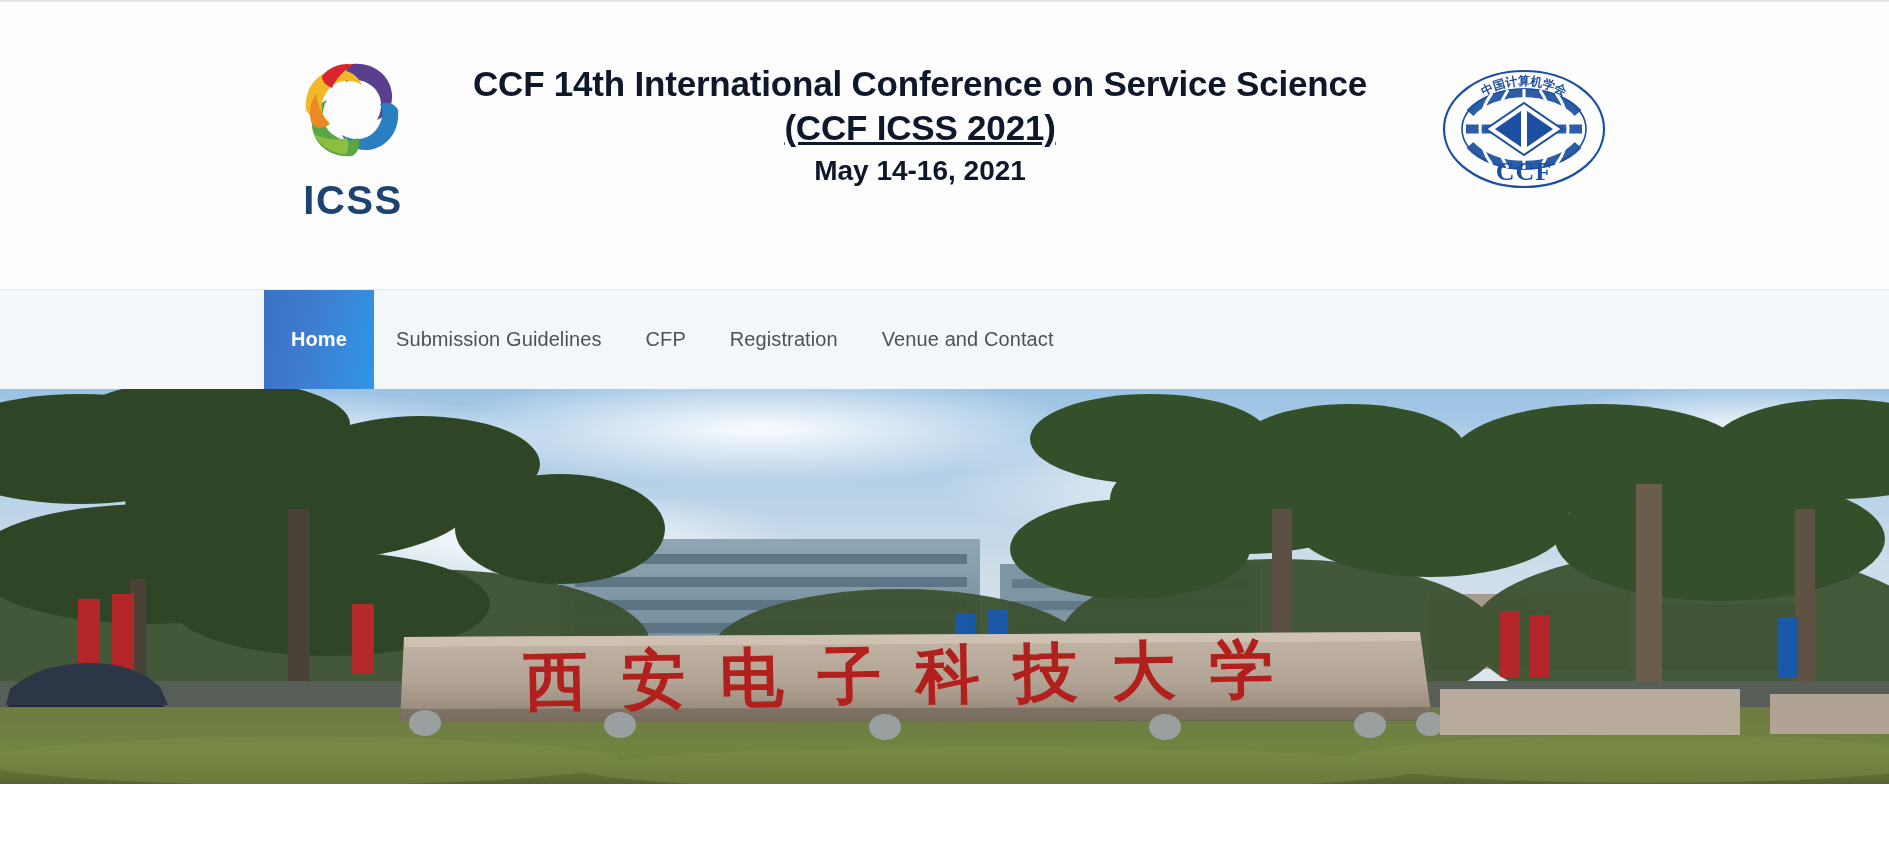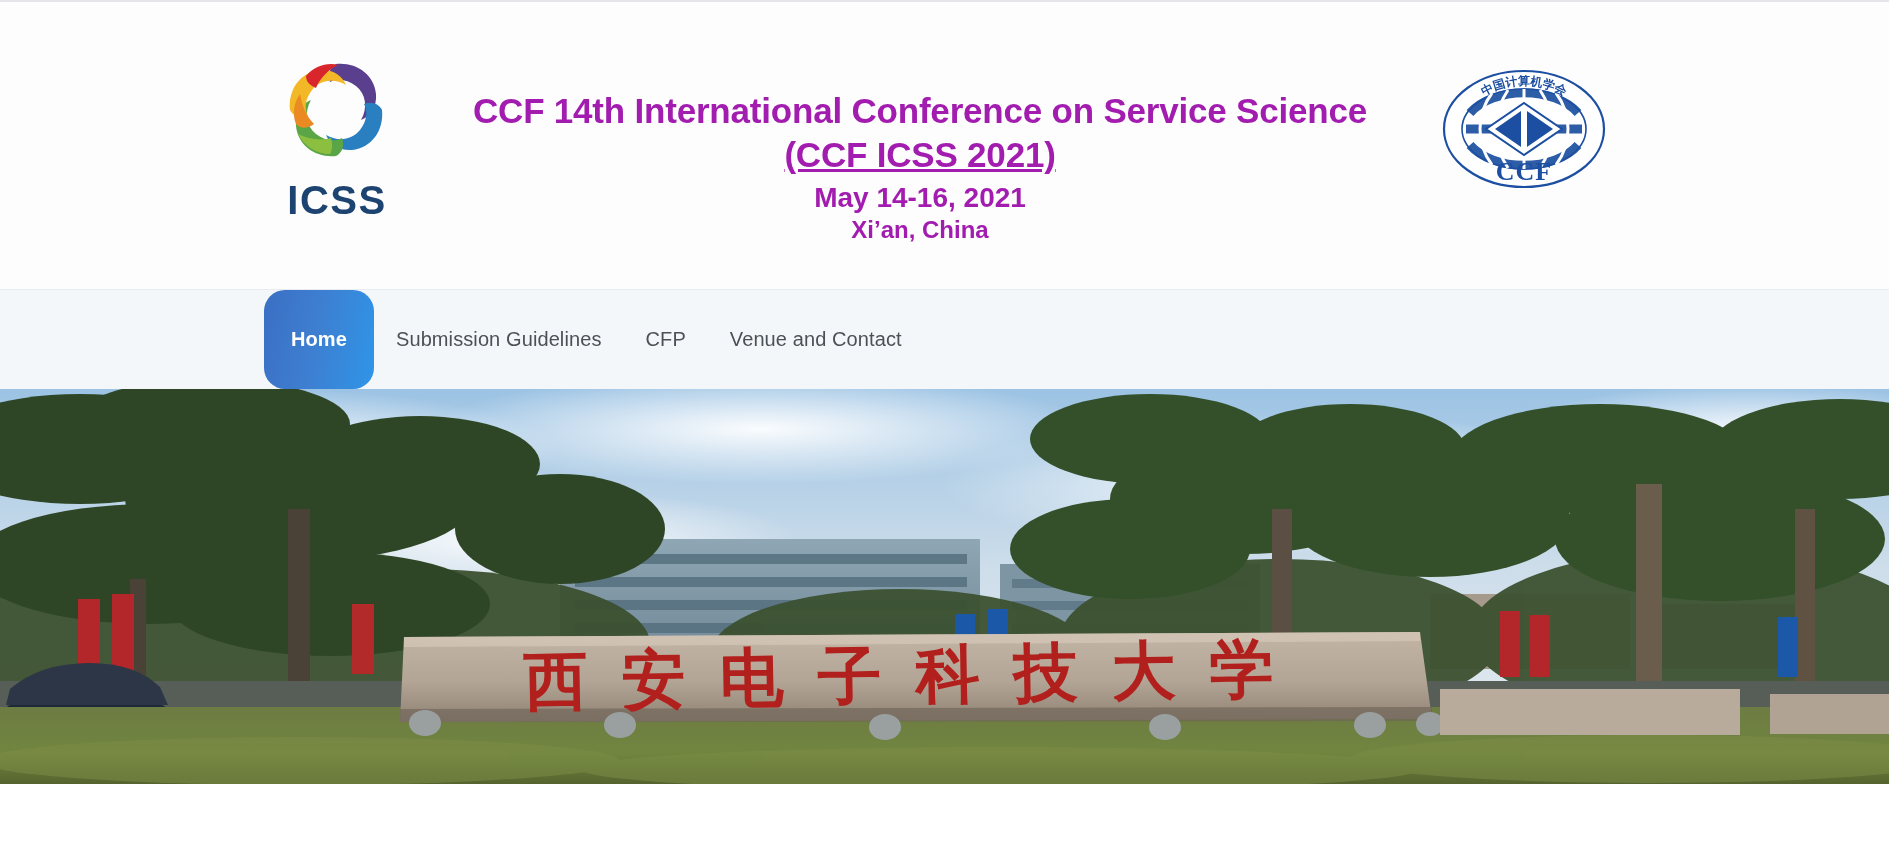--- a/index.html
+++ b/index.html
@@ -34,21 +34,21 @@
   }
   .banner-inner {
     position: relative;
     width: 1889px;
     height: 287px;
   }
 
   
   .icss-logo {
     position: absolute;
-    left: 272px;
+    left: 288px;
     top: 48px;
     width: 130px;
     height: 180px;
   }
   .swirl {
     position: absolute;
     left: 4px;
     top: 0;
     width: 120px;
     height: 120px;
@@ -66,22 +66,21 @@
     font-family: "Liberation Sans", sans-serif;
   }
 
   
   .title-block {
     position: absolute;
     left: 400px;
     top: 60px;
     width: 1040px;
     text-align: center;
-    color: #a21caf;
-    margin-top: 27px;
+    color: #0f172a;
   }
   .title-line1 {
     font-size: 35px;
     font-weight: 700;
     line-height: 43px;
     letter-spacing: -0.2px;
     white-space: nowrap;
   }
   .title-line2 {
     font-size: 35px;
@@ -125,21 +124,20 @@
   .nav-item {
     display: flex;
     align-items: center;
     justify-content: center;
     padding: 0 22px;
     font-size: 20px;
     color: #4b5257;
     cursor: pointer;
     white-space: nowrap;
     letter-spacing: 0.1px;
-    border-radius: 21px;
   }
   .nav-item.active {
     background: linear-gradient(100deg, #3a6fc4 0%, #3e7ed0 45%, #2f95e8 100%);
     color: #ffffff;
     font-weight: 600;
     padding: 0 27px;
   }
 
   
   .hero {
@@ -181,21 +179,20 @@
             <path d="M-6,44 C-20,44 -32,36 -38,24 C-28,29 -16,31 -5,28 C-3,35 -4,41 -6,44 Z" fill="#8cbf3f"></path>
           </g>
         </svg>
         <div class="icss-word">ICSS</div>
       </div>
 
       <div class="title-block">
         <div class="title-line1">CCF 14th International Conference on Service Science</div>
         <div class="title-line2">(CCF ICSS 2021)</div>
         <div class="title-date">May 14-16, 2021</div>
-        <div class="title-place">Xi’an, China</div>
       </div>
 
       <div class="ccf-logo">
         <svg viewBox="0 0 175 125" width="175" height="125">
           <ellipse cx="87" cy="62" rx="80" ry="58" fill="#ffffff" stroke="#1c4fa1" stroke-width="2.2"></ellipse>
 
           <ellipse cx="87" cy="62" rx="62" ry="40" fill="none" stroke="#1c4fa1" stroke-width="1.6"></ellipse>
           <g stroke="#1c4fa1" stroke-width="9" fill="none" stroke-linecap="butt">
             <path d="M33 46 a62 40 0 0 1 108 0" opacity="0.92"></path>
             <path d="M29 62 h116" opacity="0.92"></path>
@@ -226,20 +223,23 @@
 
   <nav class="navbar">
     <div class="nav-item active">
       <span>Home</span>
     </div>
     <div class="nav-item">
       <span>Submission Guidelines</span>
     </div>
     <div class="nav-item">
       <span>CFP</span>
+    </div>
+    <div class="nav-item">
+      <span>Registration</span>
     </div>
     <div class="nav-item">
       <span>Venue and Contact</span>
     </div>
   </nav>
 
   <section class="hero">
     <svg class="hero-canvas" viewBox="0 0 1889 395" preserveAspectRatio="none">
       <defs>
         <linearGradient id="sky" x1="0" y1="0" x2="0" y2="1">

